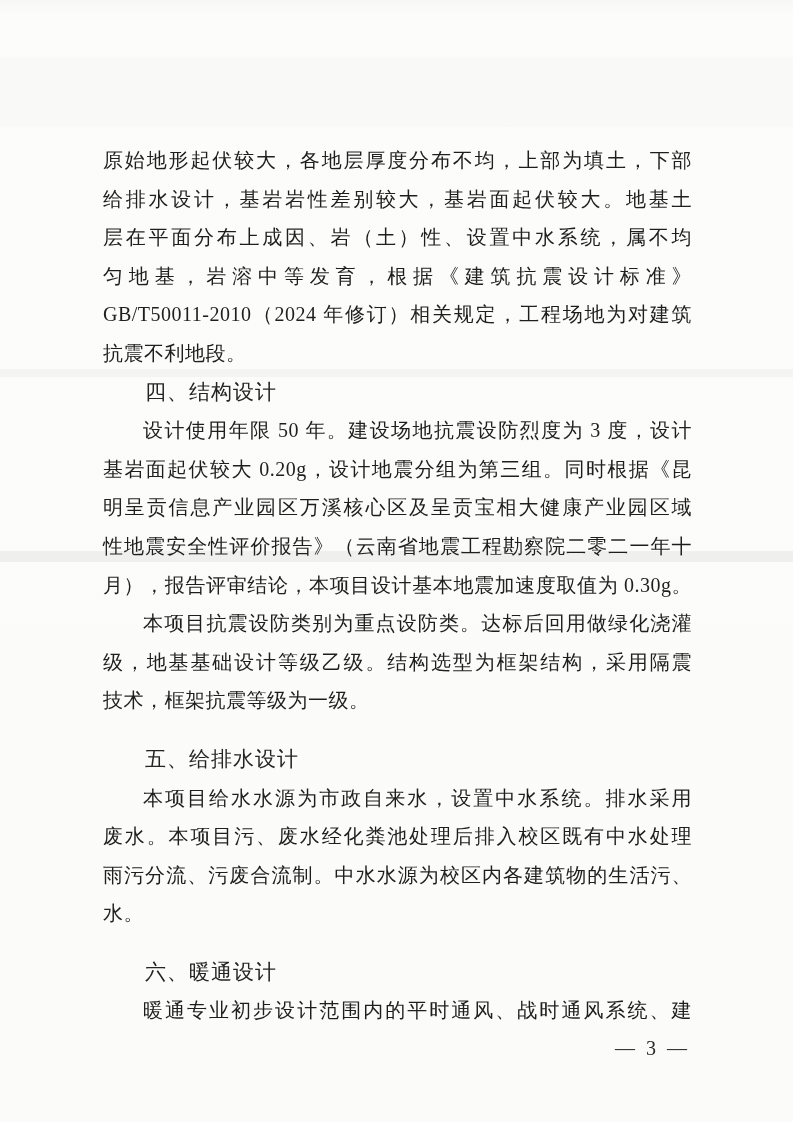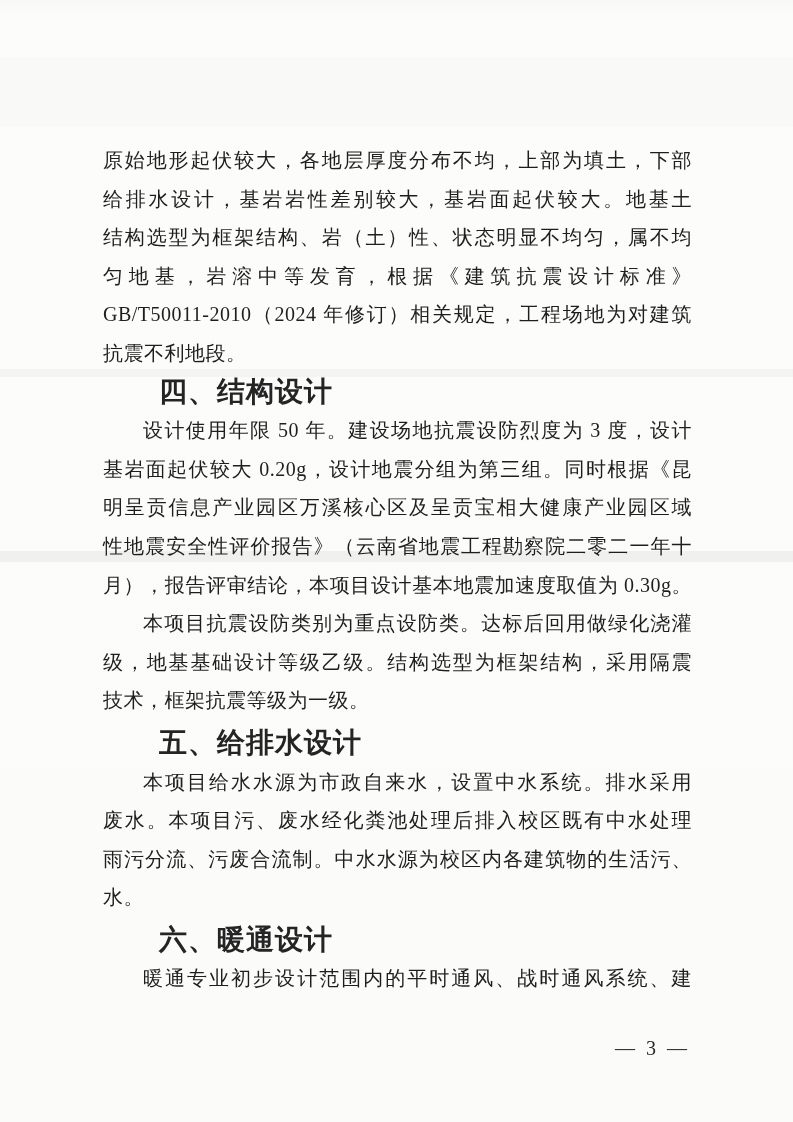--- a/index.html
+++ b/index.html
@@ -40,28 +40,28 @@
   .line {
     text-align: justify;
     text-align-last: justify;
     white-space: normal;
   }
   .line.first { text-indent: 2em; }
   .line.last  { text-align-last: left; }
 
   .heading {
     font-family: "Liberation Sans", "DejaVu Sans", sans-serif;
-    font-weight: 700;
-    font-size: 28px;
+    font-weight: 400;
+    font-size: 21px;
     line-height: 38.6px;
     text-indent: 2em;
     letter-spacing: 1px;
     color: #242424;
   }
-  .heading.gap { margin-top: 4px; }
+  .heading.gap { margin-top: 20px; }
 
   .page-number {
     position: absolute;
     top: 1037px;
     right: 103px;
     font-size: 20px;
     letter-spacing: 3px;
     color: #2a2a2a;
     font-family: "Liberation Serif", "DejaVu Serif", serif;
   }
@@ -72,21 +72,21 @@
 <div class="page">
 
   <div class="band band-c"></div>
   <div class="band band-a"></div>
   <div class="band band-b"></div>
 
   <div class="content">
 
     <p class="line">原始地形起伏较大，各地层厚度分布不均，上部为填土，下部</p>
     <p class="line">给排水设计，基岩岩性差别较大，基岩面起伏较大。地基土</p>
-    <p class="line">结构选型为框架结构、岩（土）性、状态明显不均匀，属不均</p>
+    <p class="line">层在平面分布上成因、岩（土）性、设置中水系统，属不均</p>
     <p class="line">匀地基，岩溶中等发育，根据《建筑抗震设计标准》</p>
     <p class="line">GB/T50011-2010（2024 年修订）相关规定，工程场地为对建筑</p>
     <p class="line last">抗震不利地段。</p>
 
     <h2 class="heading">四、结构设计</h2>
 
     <p class="line first">设计使用年限 50 年。建设场地抗震设防烈度为 3 度，设计</p>
     <p class="line">基岩面起伏较大 0.20g，设计地震分组为第三组。同时根据《昆</p>
     <p class="line">明呈贡信息产业园区万溪核心区及呈贡宝相大健康产业园区域</p>
     <p class="line">性地震安全性评价报告》（云南省地震工程勘察院二零二一年十</p>

